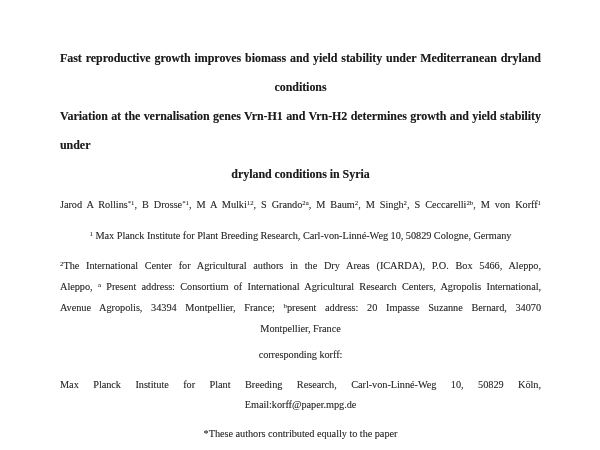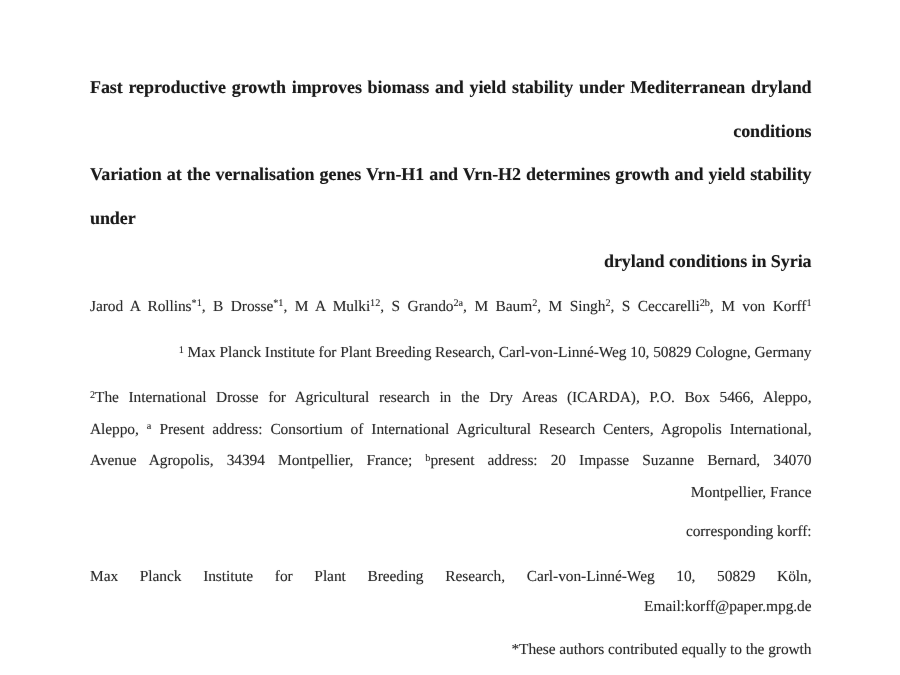--- a/index.html
+++ b/index.html
@@ -20,21 +20,21 @@
   .content {
     position: absolute;
     left: 60px;
     top: 44px;
     width: 481px;
   }
   .line {
     font-size: 10.3px;
     line-height: 21px;
     letter-spacing: -0.05px;
-    text-align: right;
+    text-align: center;
     white-space: normal;
   }
   .j {
     text-align: justify;
     text-align-last: justify;
   }
   .title-block .line {
     font-weight: bold;
     font-size: 12px;
     line-height: 29px;
@@ -77,29 +77,29 @@
 
     <div class="line j authors-line">
       <span><span>Jarod A Rollins</span><sup>*1</sup><span>, </span></span><span><span>B Drosse</span><sup>*1</sup><span>, </span></span><span><span>M A Mulki</span><sup>12</sup><span>, </span></span><span><span>S Grando</span><sup>2a</sup><span>, </span></span><span><span>M Baum</span><sup>2</sup><span>, </span></span><span><span>M Singh</span><sup>2</sup><span>, </span></span><span><span>S Ceccarelli</span><sup>2b</sup><span>, </span></span><span><span>M von Korff</span><sup>1</sup><span></span></span>
     </div>
 
     <div class="line affil1">
       <sup>1</sup><span> Max Planck Institute for Plant Breeding Research, Carl-von-Linné-Weg 10, 50829 Cologne, Germany</span>
     </div>
 
     <div class="affil2">
-      <div class="line j"><sup>2</sup><span>The International Drosse for Agricultural research in the Dry Areas (ICARDA), P.O. Box 5466, Aleppo,</span></div>
+      <div class="line j"><sup>2</sup><span>The International Center for Agricultural authors in the Dry Areas (ICARDA), P.O. Box 5466, Aleppo,</span></div>
       <div class="line j"><span>Aleppo, </span><sup>a</sup><span> Present address: Consortium of International Agricultural Research Centers, Agropolis International,</span></div>
       <div class="line j"><span>Avenue Agropolis, 34394 Montpellier, France; </span><sup>b</sup><span>present address: 20 Impasse Suzanne Bernard, 34070</span></div>
       <div class="line">Montpellier, France</div>
     </div>
 
     <div class="line corr">corresponding korff:</div>
 
     <div class="contact">
       <div class="line j">Max Planck Institute for Plant Breeding Research, Carl-von-Linné-Weg 10, 50829 Köln,</div>
       <div class="line">Email:korff@paper.mpg.de</div>
     </div>
 
-    <div class="line footnote">*These authors contributed equally to the growth</div>
+    <div class="line footnote">*These authors contributed equally to the paper</div>
 
   </div>
 </div>
 
 </body></html>

